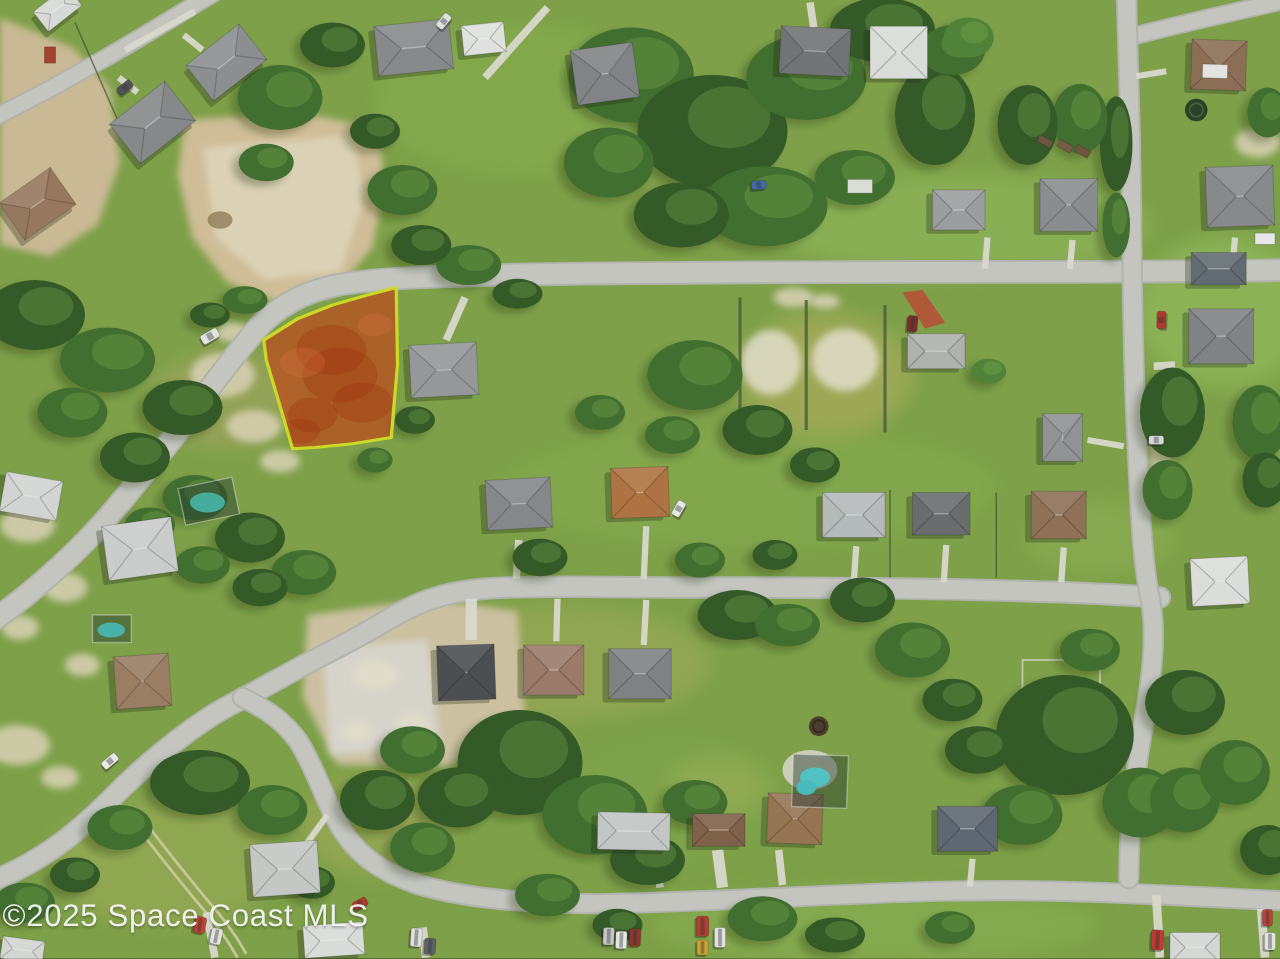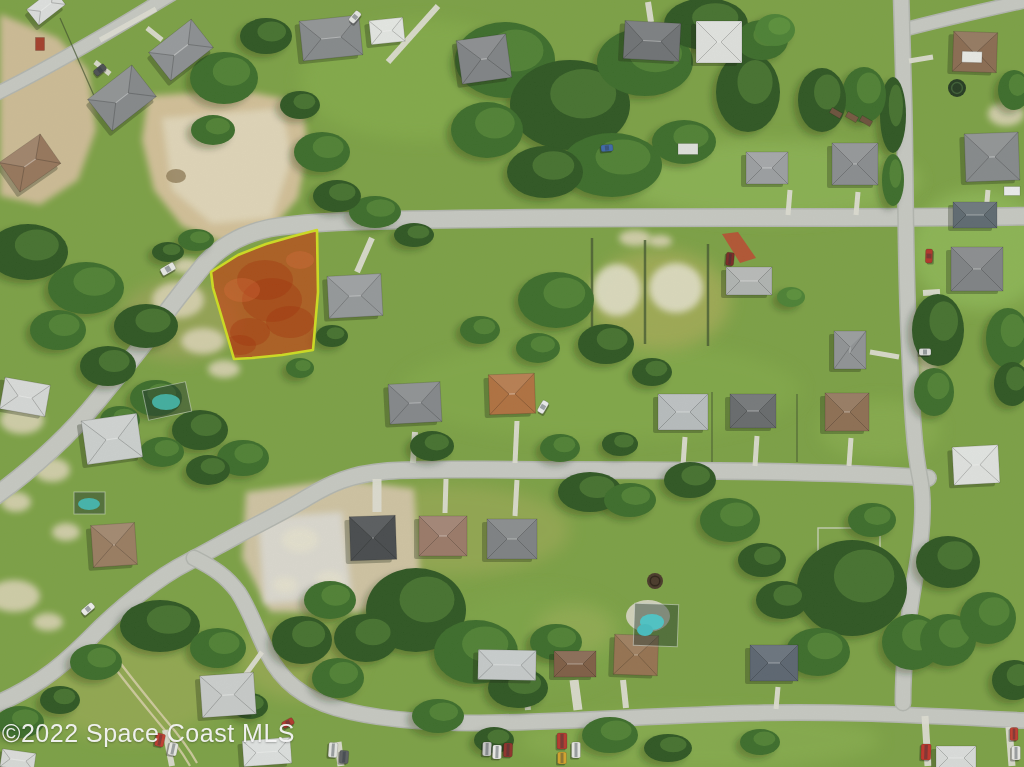--- a/index.html
+++ b/index.html
@@ -916,14 +916,14 @@
         <ellipse cx="290" cy="322" rx="24" ry="16" fill="#a02a06" opacity="0.35" clip-path="url(#pclip)"></ellipse>
         <ellipse cx="250" cy="332" rx="20" ry="14" fill="#a02a06" opacity="0.35" clip-path="url(#pclip)"></ellipse>
         <ellipse cx="272" cy="300" rx="30" ry="22" fill="#a02a06" opacity="0.35" clip-path="url(#pclip)"></ellipse>
         <ellipse cx="240" cy="345" rx="16" ry="10" fill="#a02a06" opacity="0.35" clip-path="url(#pclip)"></ellipse>
         <ellipse cx="242" cy="290" rx="18" ry="12" fill="#e06a3a" opacity="0.3" clip-path="url(#pclip)"></ellipse>
         <ellipse cx="300" cy="260" rx="14" ry="9" fill="#e06a3a" opacity="0.3" clip-path="url(#pclip)"></ellipse>
         <polygon points="211,272 238,255 266,244 294,236 317,230 318,292 313,350 282,355 252,358 234,359 227,335 219,308 213,288" fill="none" stroke="#cedd1f" stroke-width="2.6" stroke-linejoin="round"></polygon>
       </g>
       <rect x="0" y="0" width="1024" height="767" fill="#888" filter="url(#grain)" opacity="0.07"></rect>
     </svg>
-  <div class="watermark">©2022 Space Coast MLS</div>
+  <div class="watermark">©2025 Space Coast MLS</div>
 </div>
 
 </body></html>

